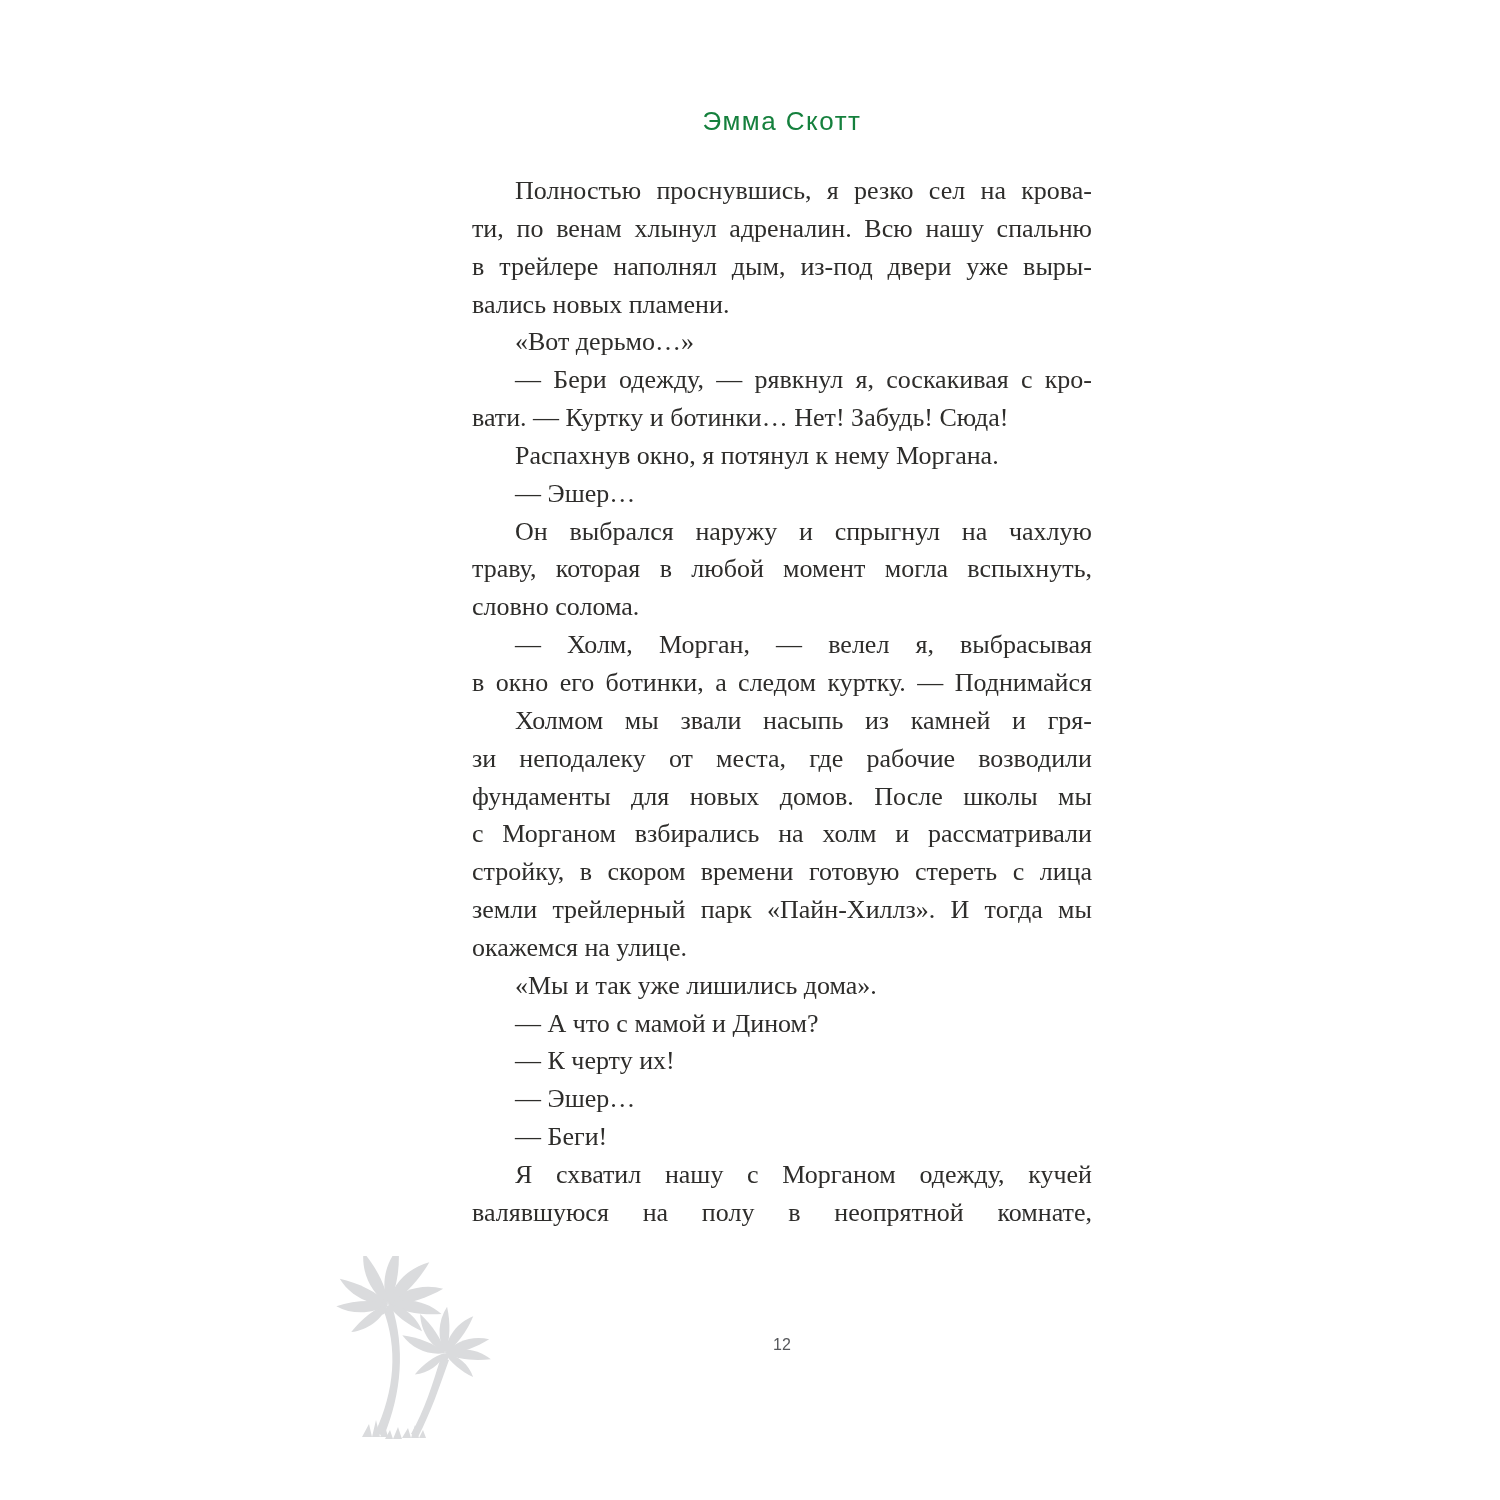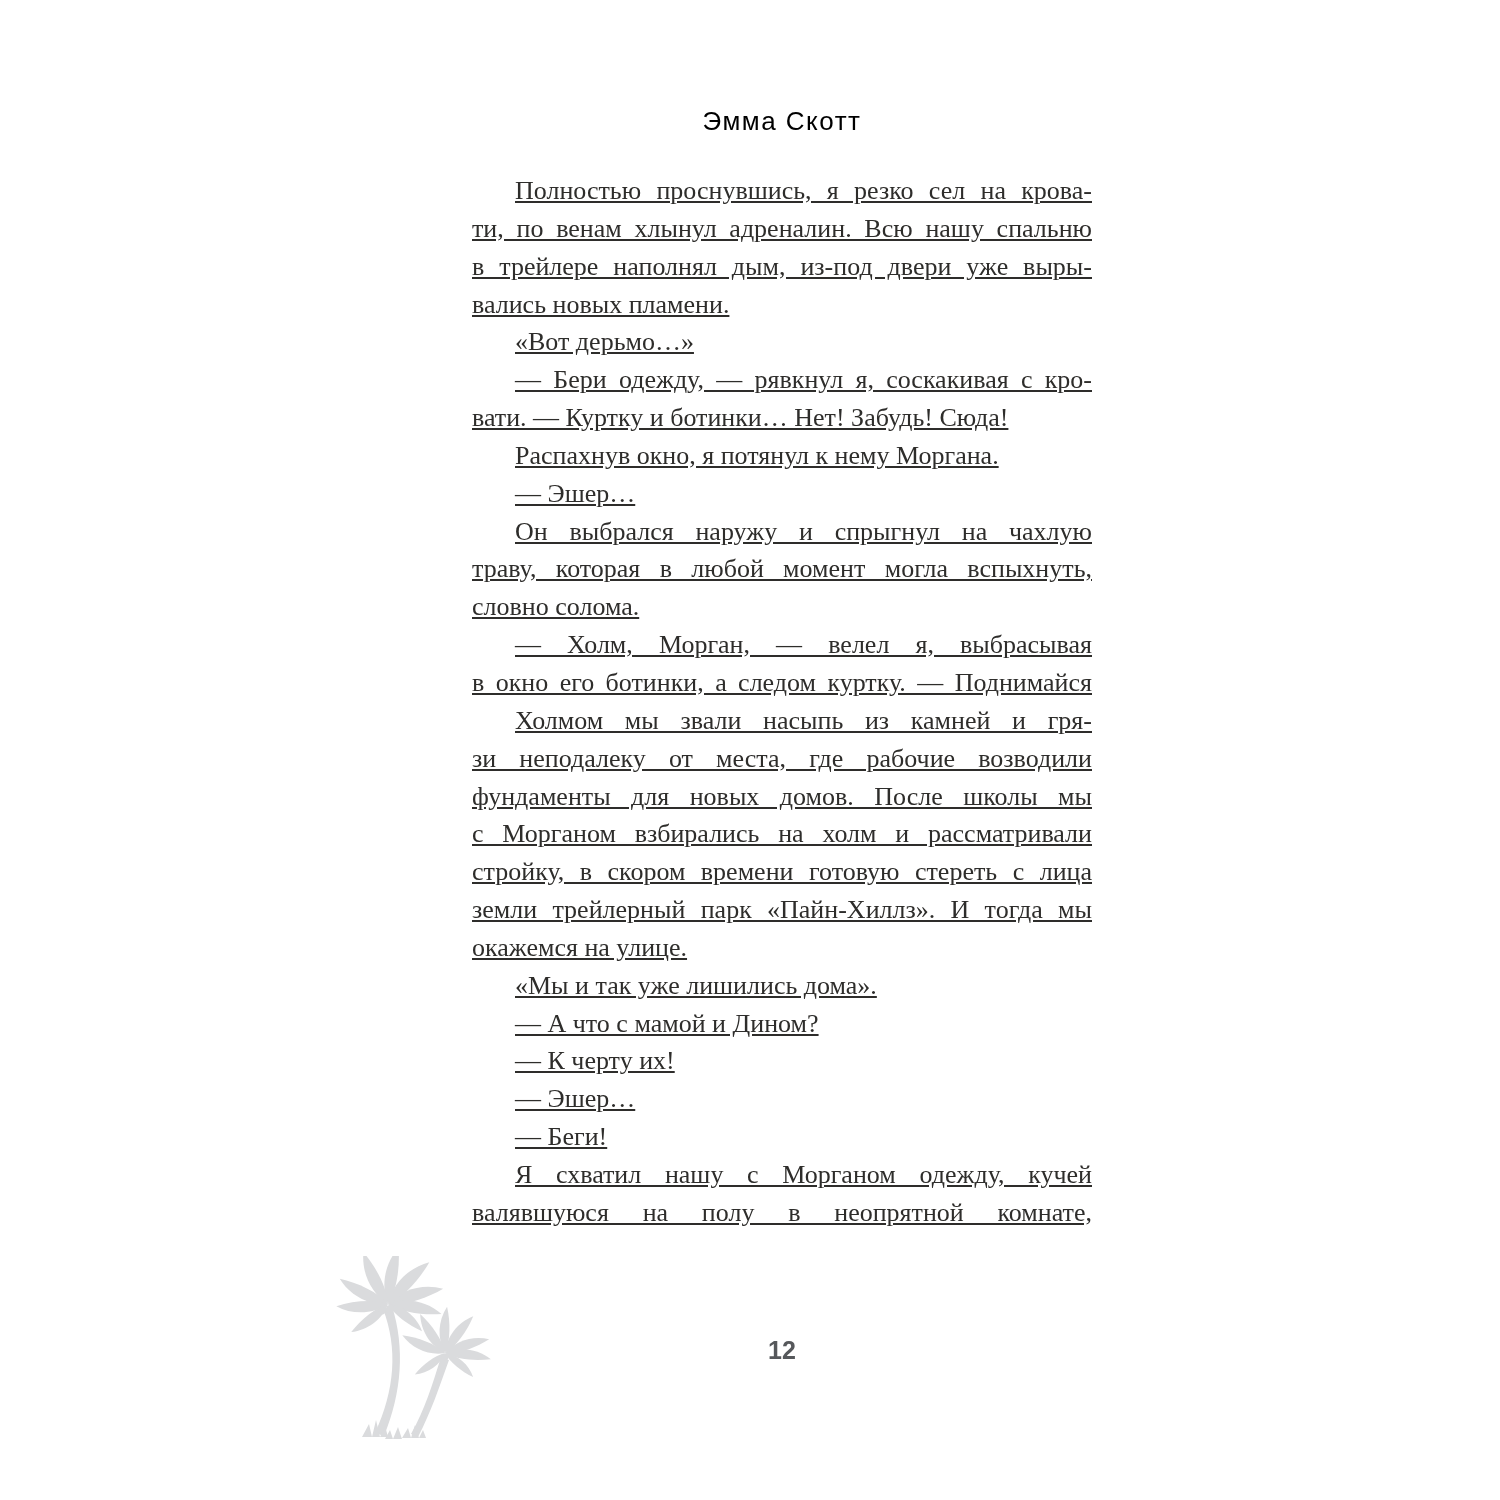--- a/index.html
+++ b/index.html
@@ -22,56 +22,54 @@
   .running-header {
     position: absolute;
     left: 472px;
     top: 106px;
     width: 620px;
     text-align: center;
     font-family: "Liberation Sans", sans-serif;
     font-size: 26px;
     font-weight: 400;
     letter-spacing: 1.5px;
-    color: #000000;
+    color: #15803d;
     z-index: 2;
   }
   .body-text {
     position: absolute;
     left: 472px;
     top: 172px;
     width: 620px;
     font-size: 26px;
     line-height: 37.85px;
     color: #2e2d2b;
     z-index: 2;
   }
   .line {
     text-align: left;
     white-space: normal;
-    text-decoration: underline;
   }
   .line.just {
     text-align: justify;
     text-align-last: justify;
   }
   .line.indent {
     text-indent: 43px;
   }
   .page-number {
     position: absolute;
     left: 472px;
     top: 1336px;
     width: 620px;
     text-align: center;
     font-family: "Liberation Sans", sans-serif;
-    font-size: 25px;
+    font-size: 16px;
     color: #56585b;
     z-index: 2;
-    font-weight: bold;
   }
   .palms {
     position: absolute;
     left: 328px;
     top: 1256px;
     width: 172px;
     height: 196px;
     z-index: 1;
   }
 </style>

